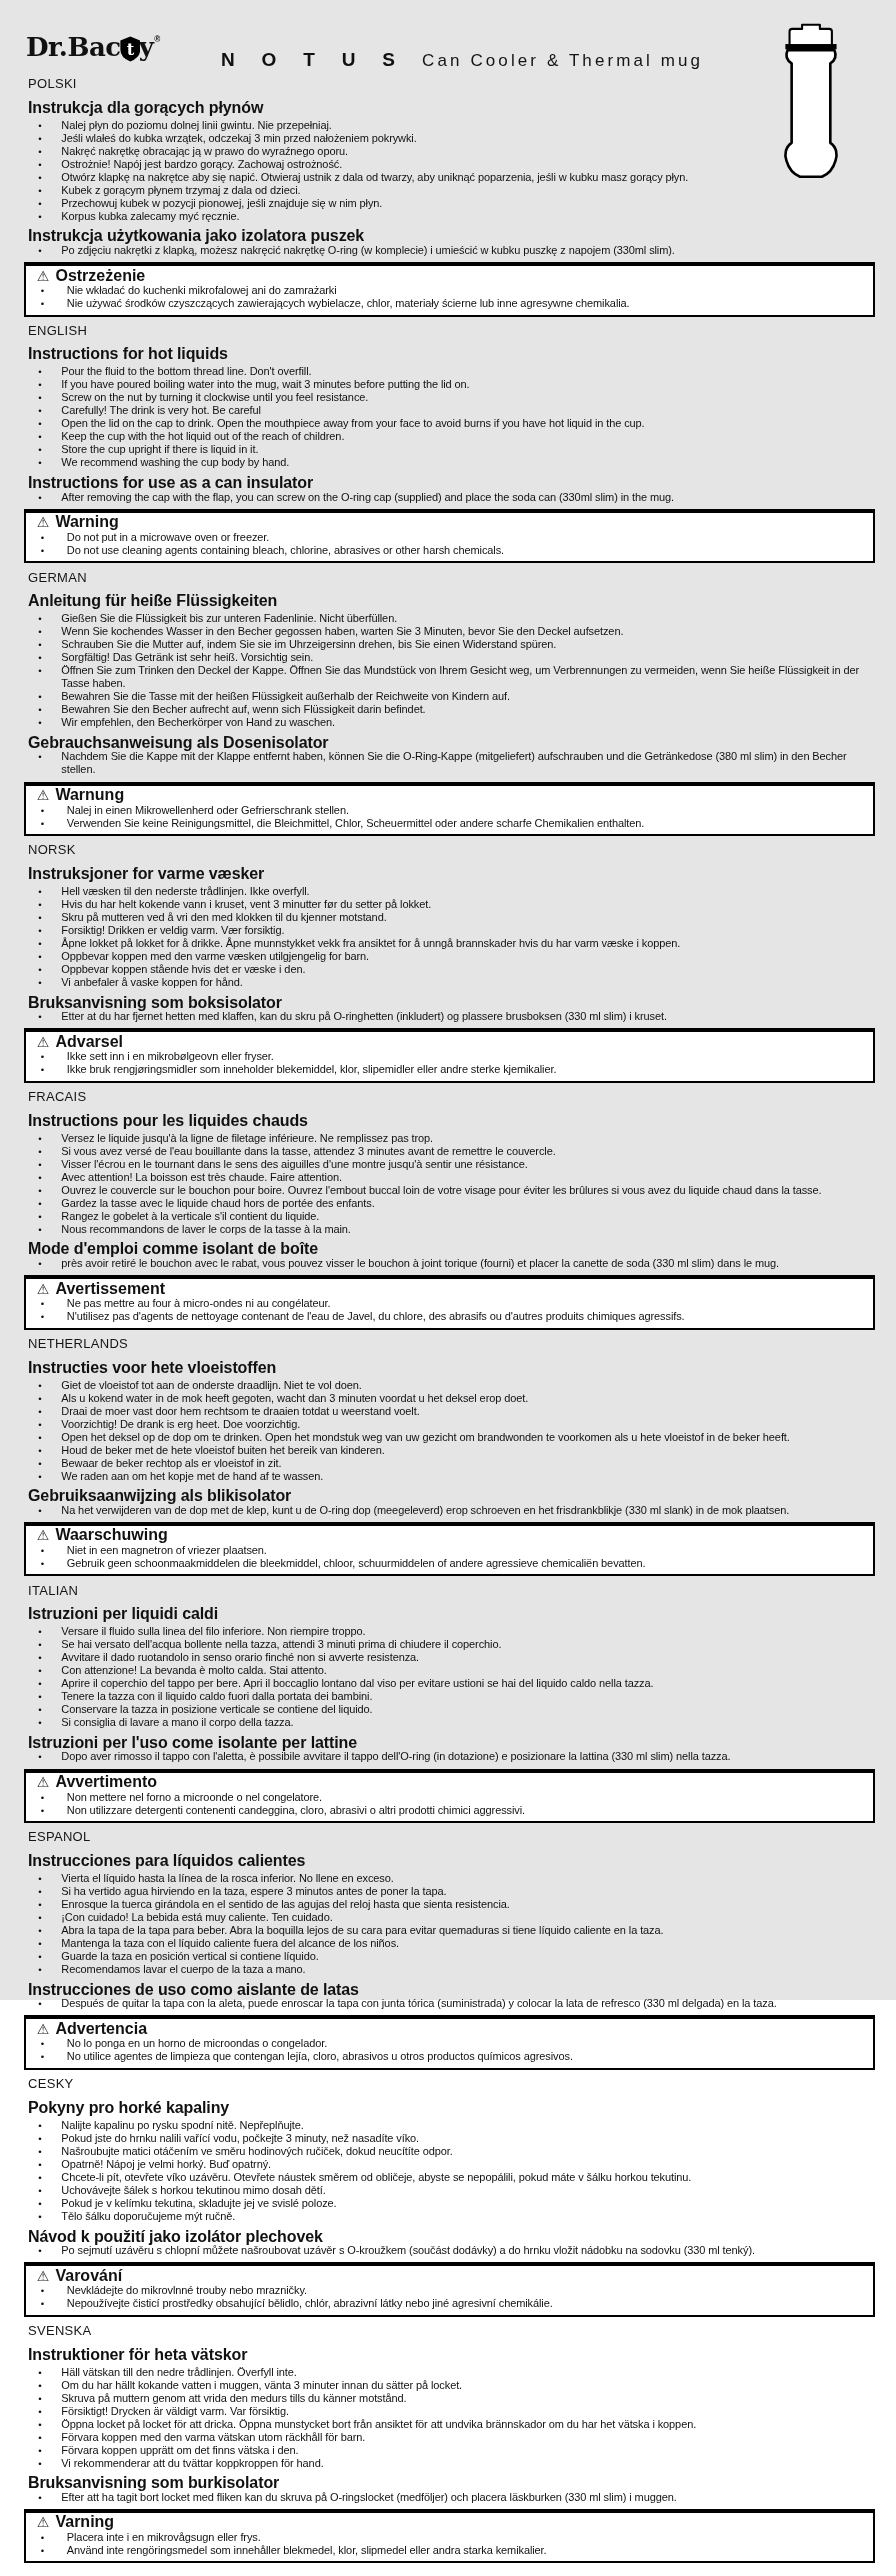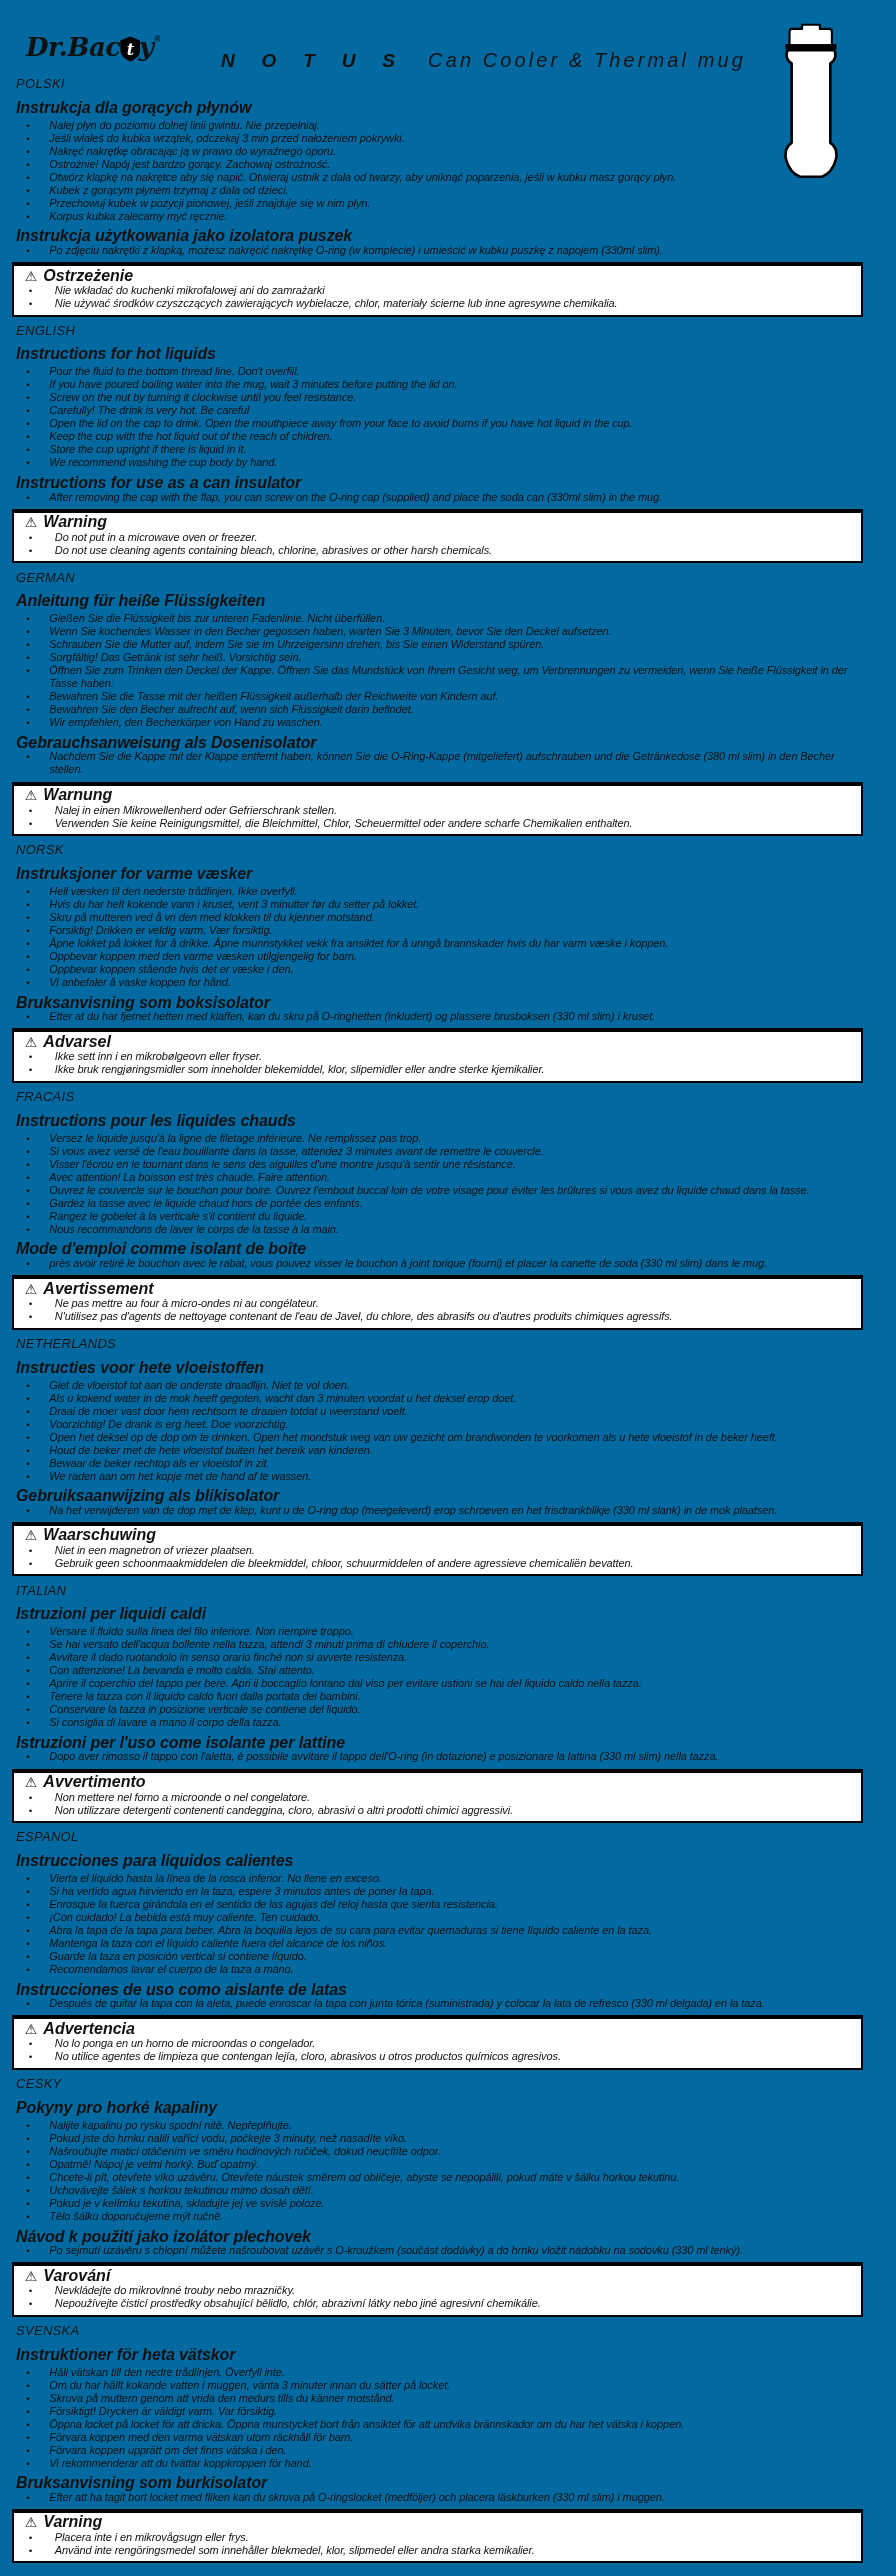--- a/index.html
+++ b/index.html
@@ -3,39 +3,39 @@
 <meta charset="utf-8">
 <style>
   * { box-sizing: border-box; }
   html, body { margin: 0; padding: 0; }
   body {
     width: 896px; height: 2576px;
     background: #ffffff; color: #111;
     font-family: "Liberation Sans", sans-serif;
     overflow: hidden;
   }
-  .page { position: relative; width: 896px; height: 2576px; background: #0369a1; font-style: italic; }
+  .page { position: relative; width: 896px; height: 2000px; background: #e5e5e5; }
 
   
   .header { position: absolute; top: 0; left: 0; width: 896px; height: 77px; }
   .logo {
     position: absolute; left: 26px; top: 32px;
     font-family: "DejaVu Serif", serif;
     font-weight: 900; font-size: 26px; letter-spacing: -0.5px;
     white-space: nowrap; display: flex; align-items: center;
   }
   .logo .shield { display: inline-block; width: 20.6px; height: 26px; margin: 0 -1.5px 0 -1px; position: relative; top: 2.1px; }
   .logo .reg { font-size: 8.2px; font-weight: 700; vertical-align: top; position: relative; top: -7.2px; left: 1px; font-family: "Liberation Sans", sans-serif; }
   .product-title { position: absolute; left: 221px; top: 49px; white-space: nowrap; }
   .product-name { font-weight: 700; font-size: 19px; letter-spacing: 10.8px; }
-  .product-sub { font-weight: 400; font-size: 20px; letter-spacing: 3.1px; margin-left: 20px; color: #141414; }
+  .product-sub { font-weight: 400; font-size: 17px; letter-spacing: 3.1px; margin-left: 14px; color: #141414; }
   .mug-illustration { position: absolute; left: 774px; top: 19.6px; width: 75px; height: 162px; }
 
   
-  .sections { position: absolute; top: 77px; left: 16px; width: 849px; }
+  .sections { position: absolute; top: 77px; left: 28px; width: 849px; }
   .lang-block { margin: 0 0 0 0; }
   .lang-label {
     font-size: 13px; line-height: 14.4px; font-weight: 400;
     letter-spacing: 0.3px; margin: 0 0 9.3px 0; color: #161616;
   }
   .sec-title { font-size: 16px; line-height: 13.4px; font-weight: 700; margin: 0 0 4.6px 0; letter-spacing: -0.1px; }
   .can-title { margin-top: 6.7px; margin-bottom: 1px; }
   ul.bullets { list-style: none; margin: 0; padding: 0 0 0 10.3px; }
   ul.bullets li { display: flex; font-size: 11px; line-height: 13px; }
   .b-marker { flex: 0 0 23px; font-size: 9.8px; }

